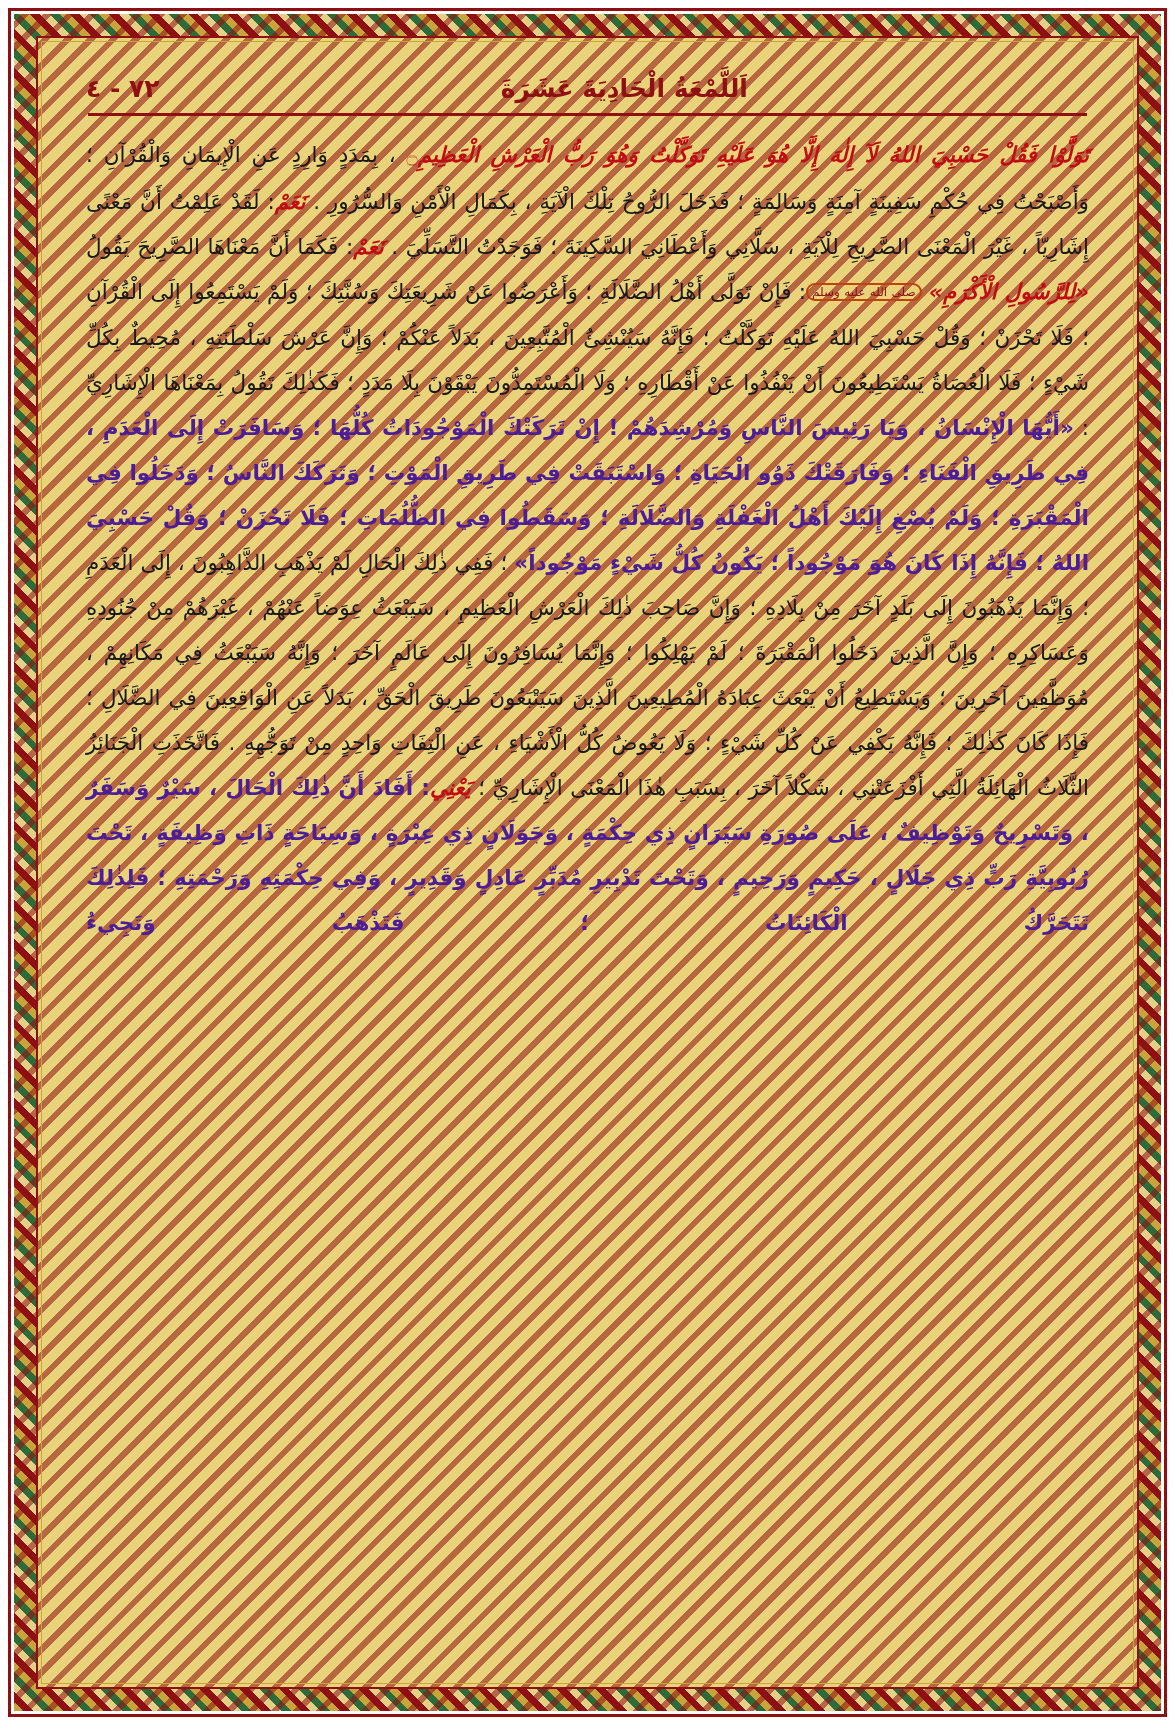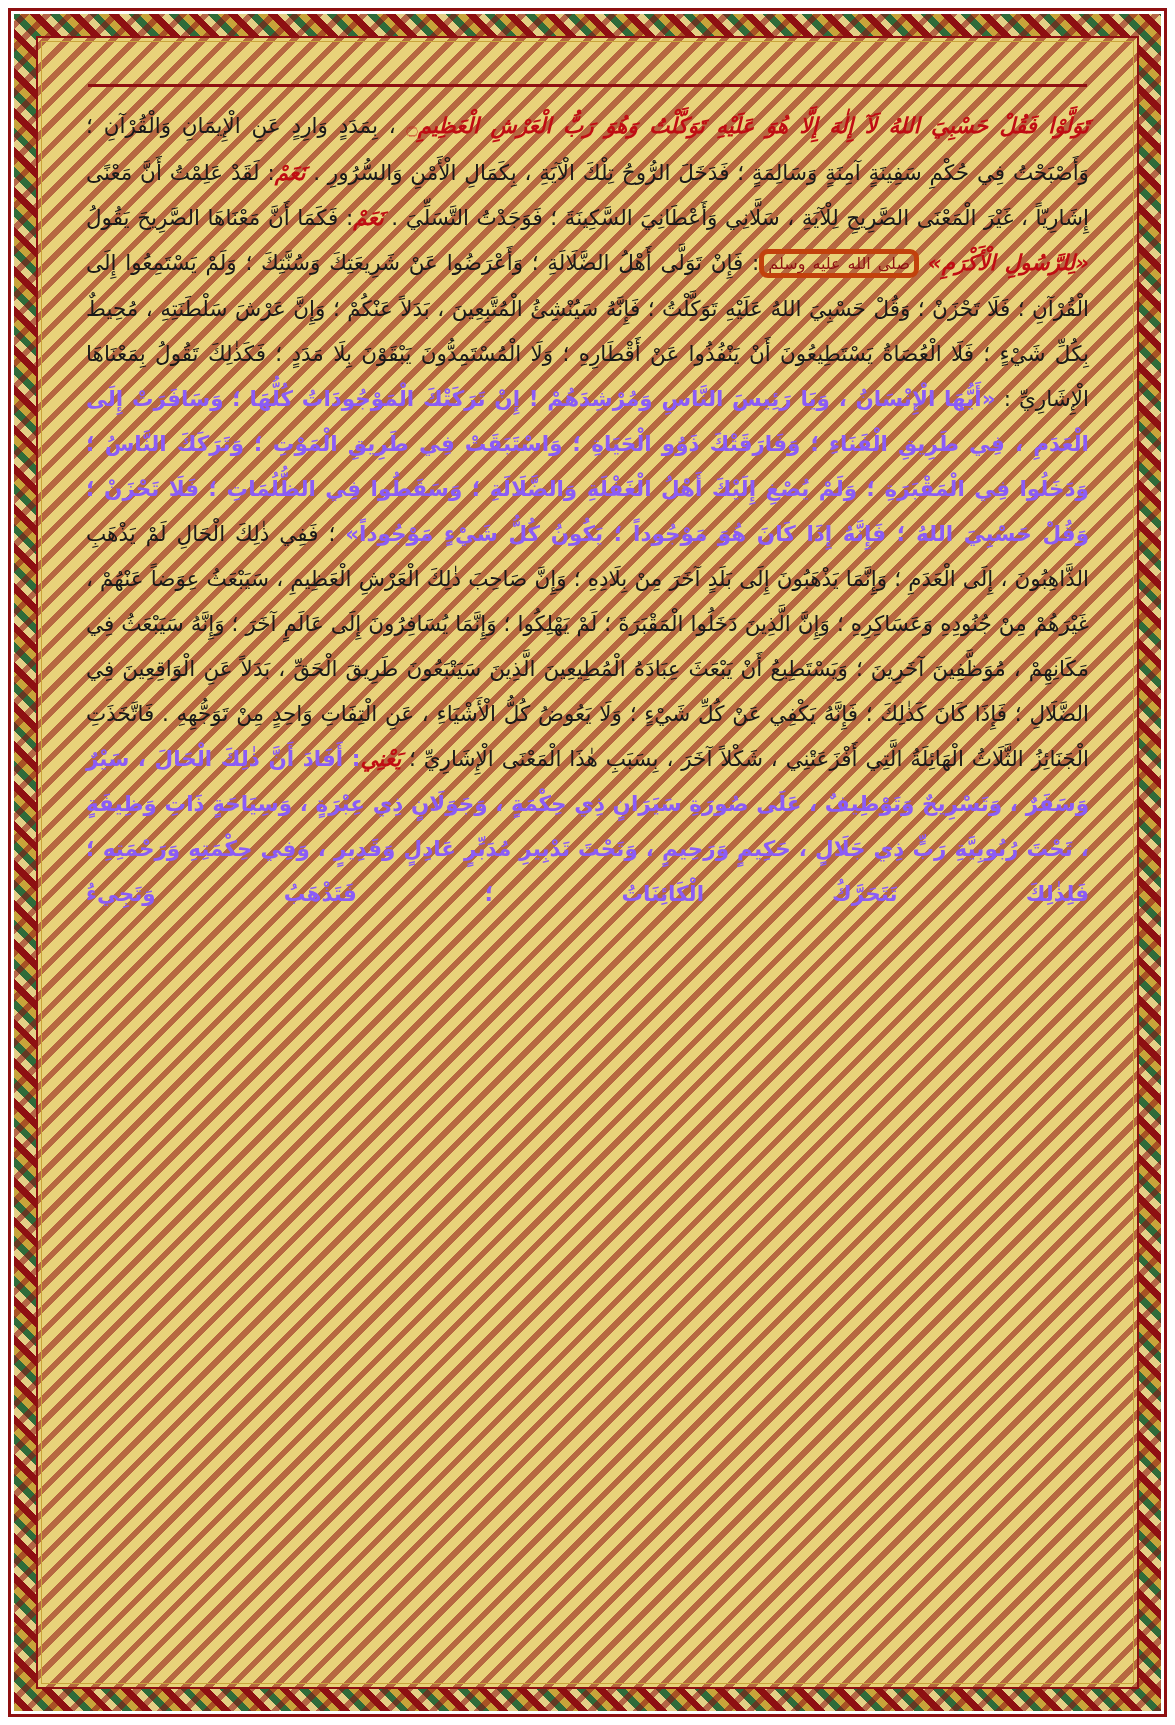--- a/index.html
+++ b/index.html
@@ -120,27 +120,27 @@
     text-align: justify;
     text-justify: inter-word;
     margin: 0;
   }
   .red {
     color: #c00d13;
     font-weight: bold;
     font-style: italic;
   }
   .red-block {
-    color: #8b5cf6;
+    color: #4c1d95;
     font-weight: bold;
   }
   .tiny-honorific {
     color: #8e1012;
-    font-size: 16px;
-    border: 5px solid #c2410c;
+    font-size: 12px;
+    border: 2px solid #c2410c;
     border-radius: 9px;
     padding: 0 4px;
     white-space: nowrap;
     vertical-align: middle;
   }
   .ayah-mark {
     color: #c00d13;
     font-size: 19px;
     vertical-align: middle;
   }
@@ -150,20 +150,24 @@
 
 <div class="page">
 
   <div class="border-outer"></div>
   <div class="border-band"></div>
   <div class="border-inner-thin"></div>
   <div class="border-inner-thin2"></div>
 
   <div class="content">
 
+    <div class="header-row">
+      <div class="page-number">٧٢ - ٤</div>
+      <div class="header-title">اَللَّمْعَةُ الْحَادِيَةَ عَشَرَةَ</div>
+    </div>
     <div class="header-rule"></div>
 
     <div class="body-text">
       <p class="para"><span class="red">تَوَلَّوْا فَقُلْ حَسْبِيَ اللهُ لَآ إِلٰهَ إِلَّا هُوَ عَلَيْهِ تَوَكَّلْتُ وَهُوَ رَبُّ الْعَرْشِ الْعَظِيمِ</span><span class="ayah-mark">۝</span><span> ، بِمَدَدٍ وَارِدٍ عَنِ الْإِيمَانِ وَالْقُرْآنِ ؛ وَأَصْبَحْتُ فِي حُكْمِ سَفِينَةٍ آمِنَةٍ وَسَالِمَةٍ ؛ فَدَخَلَ الرُّوحُ تِلْكَ الْآيَةِ ، بِكَمَالِ الْأَمْنِ وَالسُّرُورِ . </span><span class="red">نَعَمْ</span><span>: لَقَدْ عَلِمْتُ أَنَّ مَعْنًى إِشَارِيّاً ، غَيْرَ الْمَعْنَى الصَّرِيحِ لِلْآيَةِ ، سَلَّانِي وَأَعْطَانِيَ السَّكِينَةَ ؛ فَوَجَدْتُ التَّسَلِّيَ . </span><span class="red">نَعَمْ</span><span>: فَكَمَا أَنَّ مَعْنَاهَا الصَّرِيحَ يَقُولُ </span><span class="red">«لِلرَّسُولِ الْأَكْرَمِ»</span> <span class="tiny-honorific">صلى الله عليه وسلم</span><span>: فَإِنْ تَوَلَّى أَهْلُ الضَّلَالَةِ ؛ وَأَعْرَضُوا عَنْ شَرِيعَتِكَ وَسُنَّتِكَ ؛ وَلَمْ يَسْتَمِعُوا إِلَى الْقُرْآنِ ؛ فَلَا تَحْزَنْ ؛ وَقُلْ حَسْبِيَ اللهُ عَلَيْهِ تَوَكَّلْتُ ؛ فَإِنَّهُ سَيُنْشِئُ الْمُتَّبِعِينَ ، بَدَلاً عَنْكُمْ ؛ وَإِنَّ عَرْشَ سَلْطَنَتِهِ ، مُحِيطٌ بِكُلِّ شَيْءٍ ؛ فَلَا الْعُصَاةُ يَسْتَطِيعُونَ أَنْ يَنْفُذُوا عَنْ أَقْطَارِهِ ؛ وَلَا الْمُسْتَمِدُّونَ يَبْقَوْنَ بِلَا مَدَدٍ ؛ فَكَذٰلِكَ تَقُولُ بِمَعْنَاهَا الْإِشَارِيِّ : </span><span class="red-block">«أَيُّهَا الْإِنْسَانُ ، وَيَا رَئِيسَ النَّاسِ وَمُرْشِدَهُمْ ! إِنْ تَرَكَتْكَ الْمَوْجُودَاتُ كُلُّهَا ؛ وَسَافَرَتْ إِلَى الْعَدَمِ ، فِي طَرِيقِ الْفَنَاءِ ؛ وَفَارَقَتْكَ ذَوُو الْحَيَاةِ ؛ وَاسْتَبَقَتْ فِي طَرِيقِ الْمَوْتِ ؛ وَتَرَكَكَ النَّاسُ ؛ وَدَخَلُوا فِي الْمَقْبَرَةِ ؛ وَلَمْ يُصْغِ إِلَيْكَ أَهْلُ الْغَفْلَةِ وَالضَّلَالَةِ ؛ وَسَقَطُوا فِي الظُّلُمَاتِ ؛ فَلَا تَحْزَنْ ؛ وَقُلْ حَسْبِيَ اللهُ ؛ فَإِنَّهُ إِذَا كَانَ هُوَ مَوْجُوداً ؛ يَكُونُ كُلُّ شَيْءٍ مَوْجُوداً»</span><span> ؛ فَفِي ذٰلِكَ الْحَالِ لَمْ يَذْهَبِ الذَّاهِبُونَ ، إِلَى الْعَدَمِ ؛ وَإِنَّمَا يَذْهَبُونَ إِلَى بَلَدٍ آخَرَ مِنْ بِلَادِهِ ؛ وَإِنَّ صَاحِبَ ذٰلِكَ الْعَرْشِ الْعَظِيمِ ، سَيَبْعَثُ عِوَضاً عَنْهُمْ ، غَيْرَهُمْ مِنْ جُنُودِهِ وَعَسَاكِرِهِ ؛ وَإِنَّ الَّذِينَ دَخَلُوا الْمَقْبَرَةَ ؛ لَمْ يَهْلِكُوا ؛ وَإِنَّمَا يُسَافِرُونَ إِلَى عَالَمٍ آخَرَ ؛ وَإِنَّهُ سَيَبْعَثُ فِي مَكَانِهِمْ ، مُوَظَّفِينَ آخَرِينَ ؛ وَيَسْتَطِيعُ أَنْ يَبْعَثَ عِبَادَهُ الْمُطِيعِينَ الَّذِينَ سَيَتْبَعُونَ طَرِيقَ الْحَقِّ ، بَدَلاً عَنِ الْوَاقِعِينَ فِي الضَّلَالِ ؛ فَإِذَا كَانَ كَذٰلِكَ ؛ فَإِنَّهُ يَكْفِي عَنْ كُلِّ شَيْءٍ ؛ وَلَا يَعُوضُ كُلُّ الْأَشْيَاءِ ، عَنِ الْتِفَاتِ وَاحِدٍ مِنْ تَوَجُّهِهِ . فَاتَّخَذَتِ الْجَنَائِزُ الثَّلَاثُ الْهَائِلَةُ الَّتِي أَفْزَعَتْنِي ، شَكْلاً آخَرَ ، بِسَبَبِ هٰذَا الْمَعْنَى الْإِشَارِيِّ ؛ </span><span class="red">يَعْنِي</span><span class="red-block">: أَفَادَ أَنَّ ذٰلِكَ الْحَالَ ، سَيْرٌ وَسَفَرٌ ، وَتَسْرِيحٌ وَتَوْظِيفٌ ، عَلَى صُورَةِ سَيَرَانٍ ذِي حِكْمَةٍ ، وَجَوَلَانٍ ذِي عِبْرَةٍ ، وَسِيَاحَةٍ ذَاتِ وَظِيفَةٍ ، تَحْتَ رُبُوبِيَّةِ رَبٍّ ذِي جَلَالٍ ، حَكِيمٍ وَرَحِيمٍ ، وَتَحْتَ تَدْبِيرِ مُدَبِّرٍ عَادِلٍ وَقَدِيرٍ ، وَفِي حِكْمَتِهِ وَرَحْمَتِهِ ؛ فَلِذٰلِكَ تَتَحَرَّكُ الْكَائِنَاتُ ؛ فَتَذْهَبُ وَتَجِيءُ</span></p>
     </div>
 
   </div>
 </div>
 
 </body></html>

